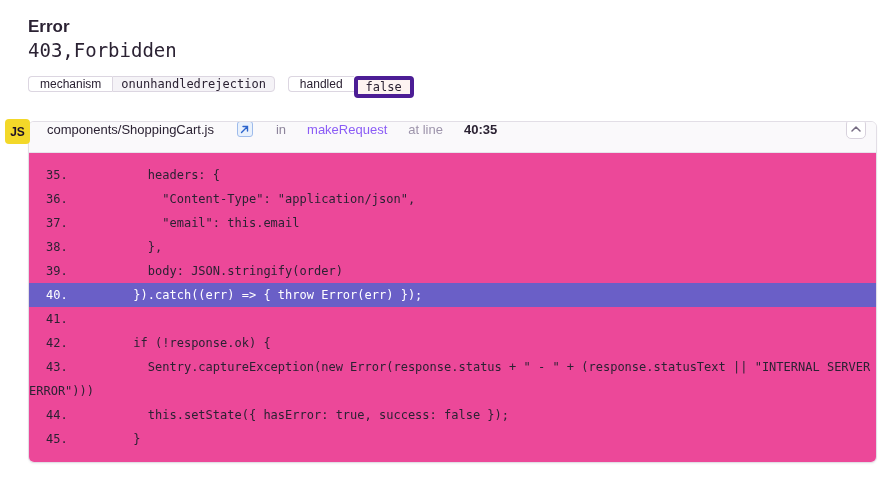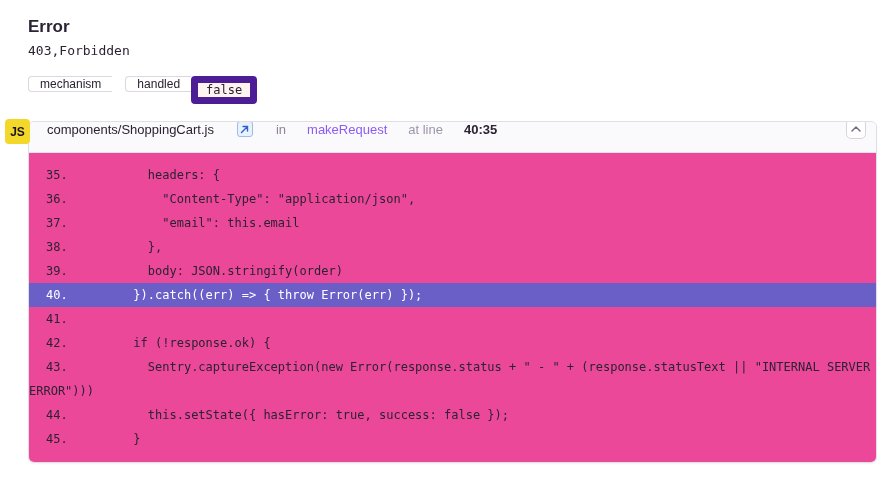--- a/index.html
+++ b/index.html
@@ -17,21 +17,21 @@
     margin: 0;
     padding: 16px 0 0 28px;
     font-size: 17px;
     font-weight: 700;
     color: #2b2233;
     line-height: 21px;
   }
   .page-subtitle {
     padding: 5px 0 0 28px;
     font-family: "DejaVu Sans Mono", monospace;
-    font-size: 13px;
+    font-size: 19px;
     color: #2b2233;
     line-height: 17px;
   }
 
   
   .tags {
     display: flex;
     gap: 13px;
     margin: 17px 0 0 28px;
     align-items: stretch;
@@ -55,21 +55,21 @@
     display: inline-flex; align-items: center;
     padding: 0 8px;
     background: #f5f3f7;
     border: 1px solid #dcd6e1;
     border-radius: 0 4px 4px 0;
     color: #2b2233;
     font-family: "DejaVu Sans Mono", monospace;
   }
   .tag-val.error {
     background: #fdf3f1;
-    border: 7px solid #4c1d95;
+    border: 4px solid #4c1d95;
     border-radius: 4px;
   }
 
   
   .frame-wrap {
     position: relative;
     margin: 21px 16px 0 28px;
   }
   .js-badge {
     position: absolute;
@@ -151,20 +151,21 @@
 </style>
 </head>
 <body>
 
 <h1 class="page-title">Error</h1>
 <div class="page-subtitle">403,Forbidden</div>
 
 <div class="tags">
     <div class="tag">
       <span class="tag-key">mechanism</span>
+      <span class="tag-val">onunhandledrejection</span>
     </div>
     <div class="tag">
       <span class="tag-key">handled</span>
       <span class="tag-val error">false</span>
     </div>
   </div>
 
 <div class="frame-wrap">
   <div class="js-badge">JS</div>
   <div class="frame">

